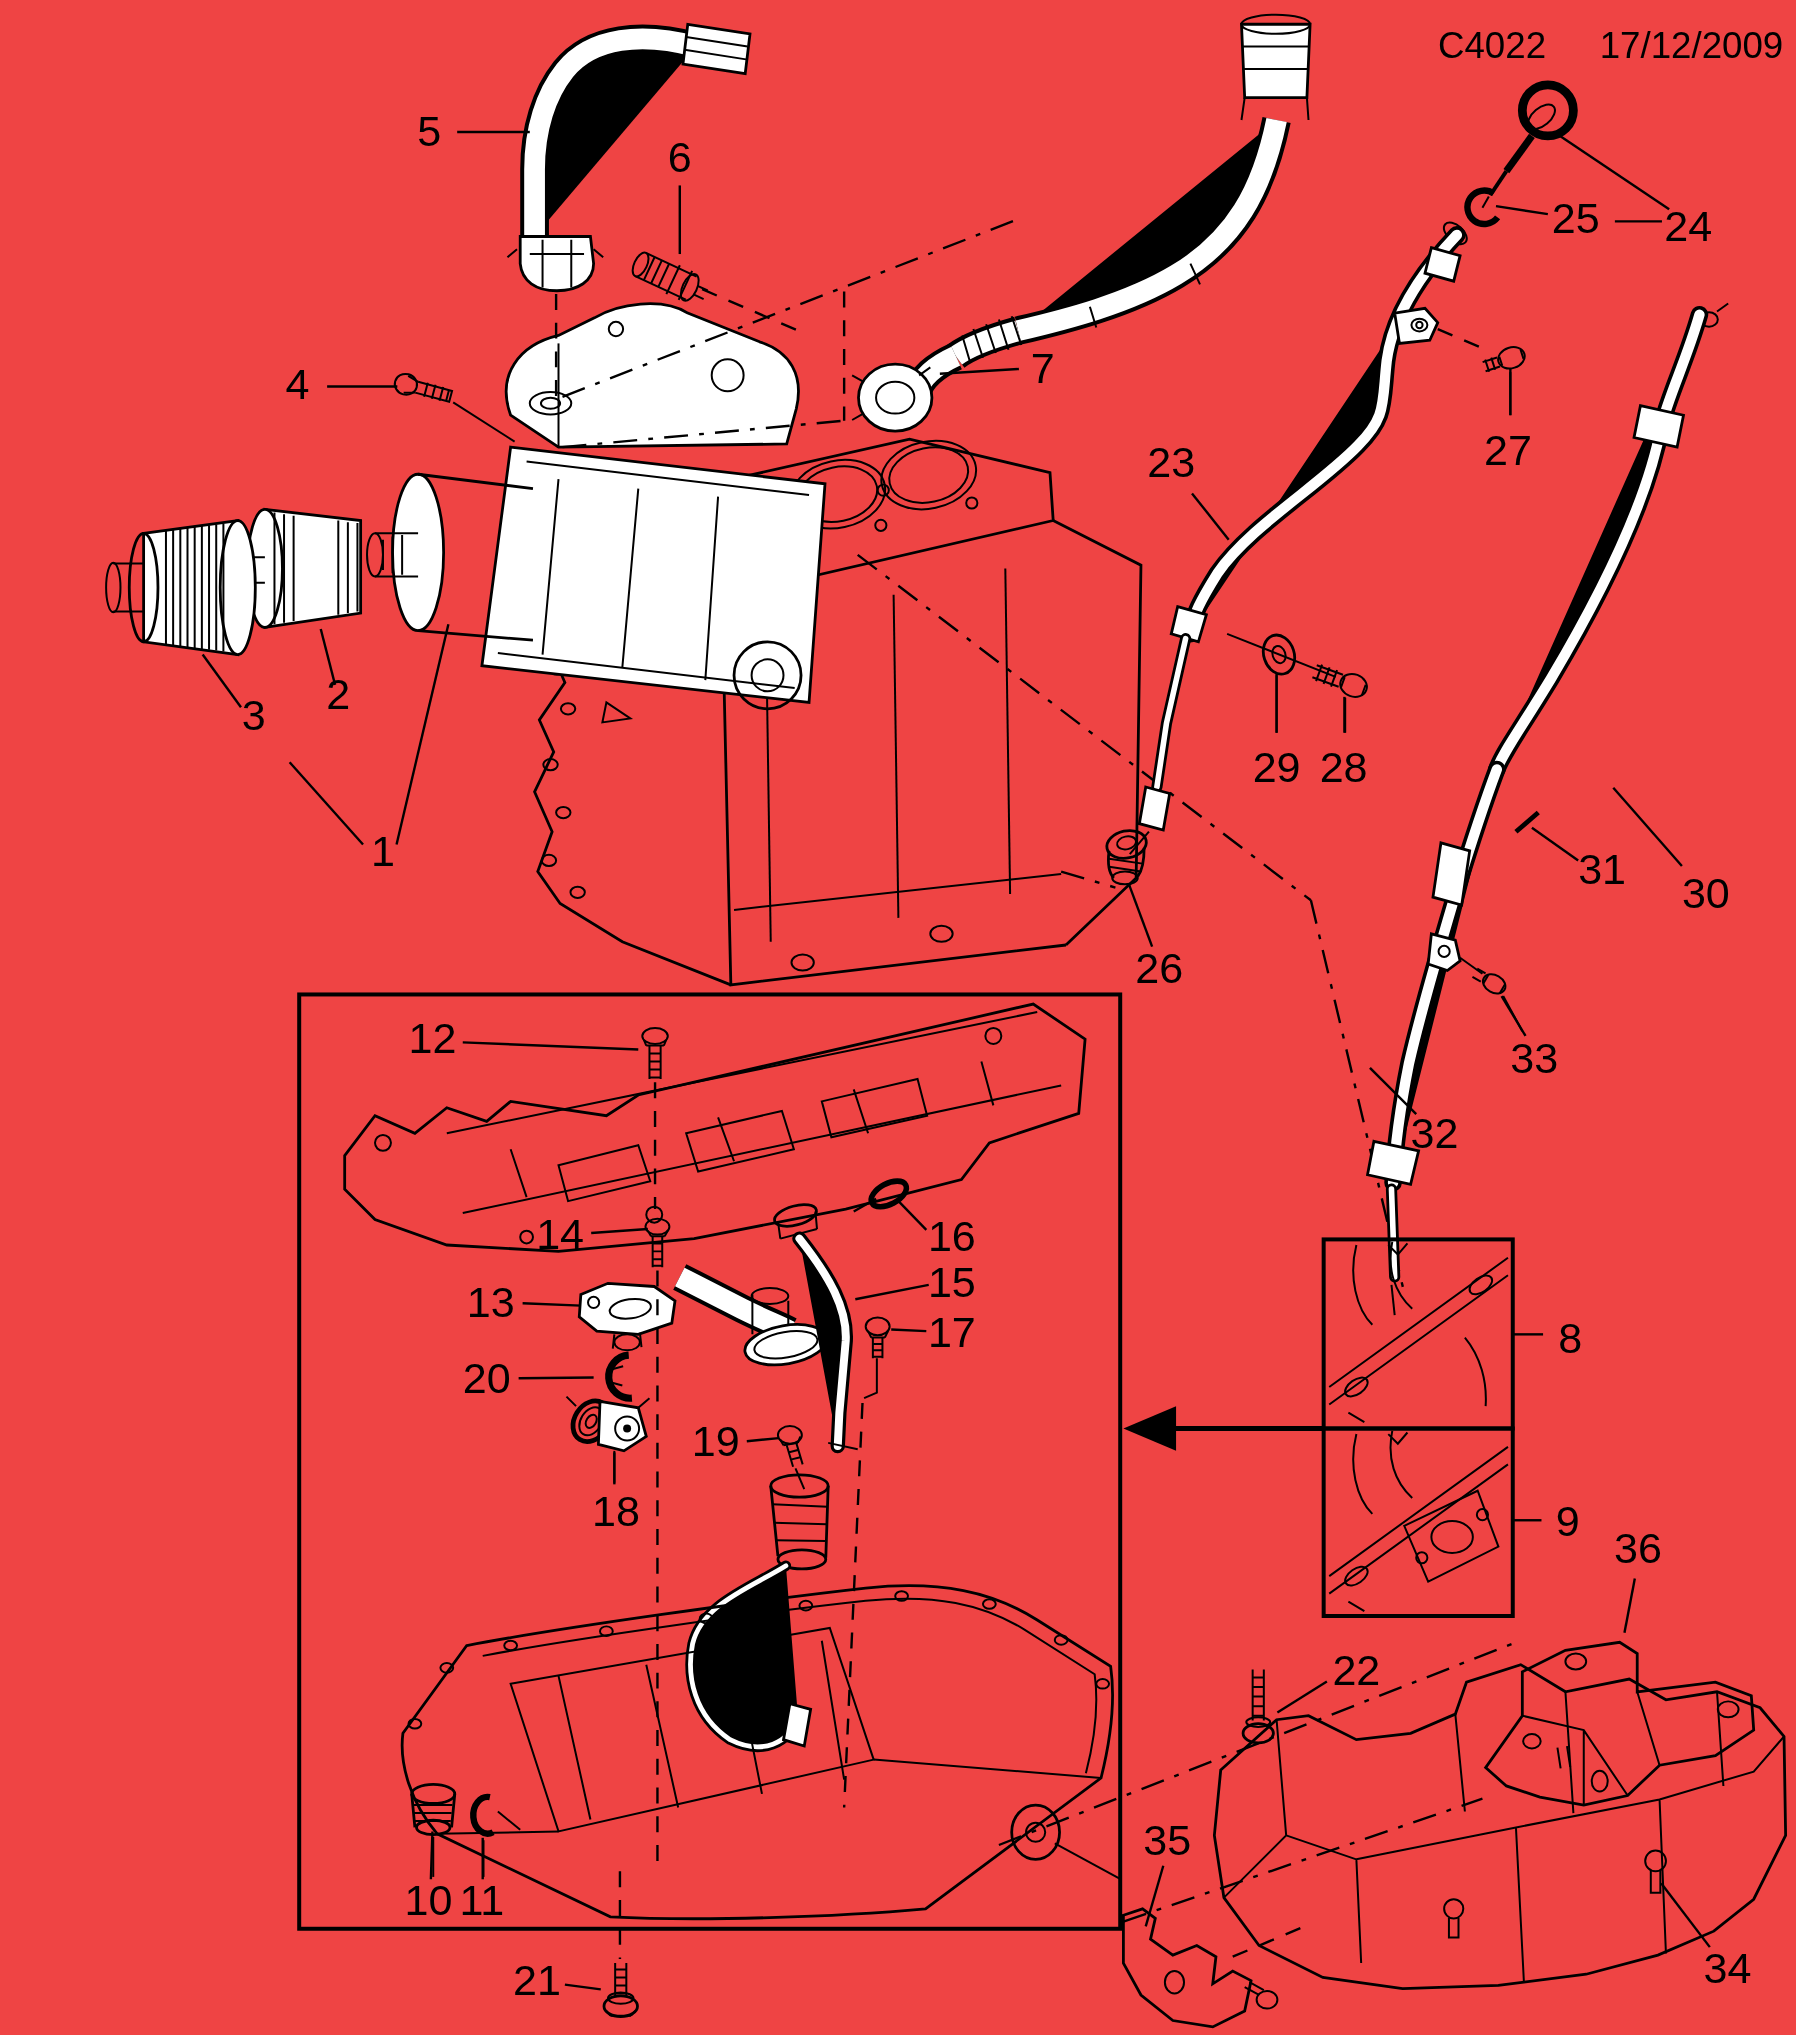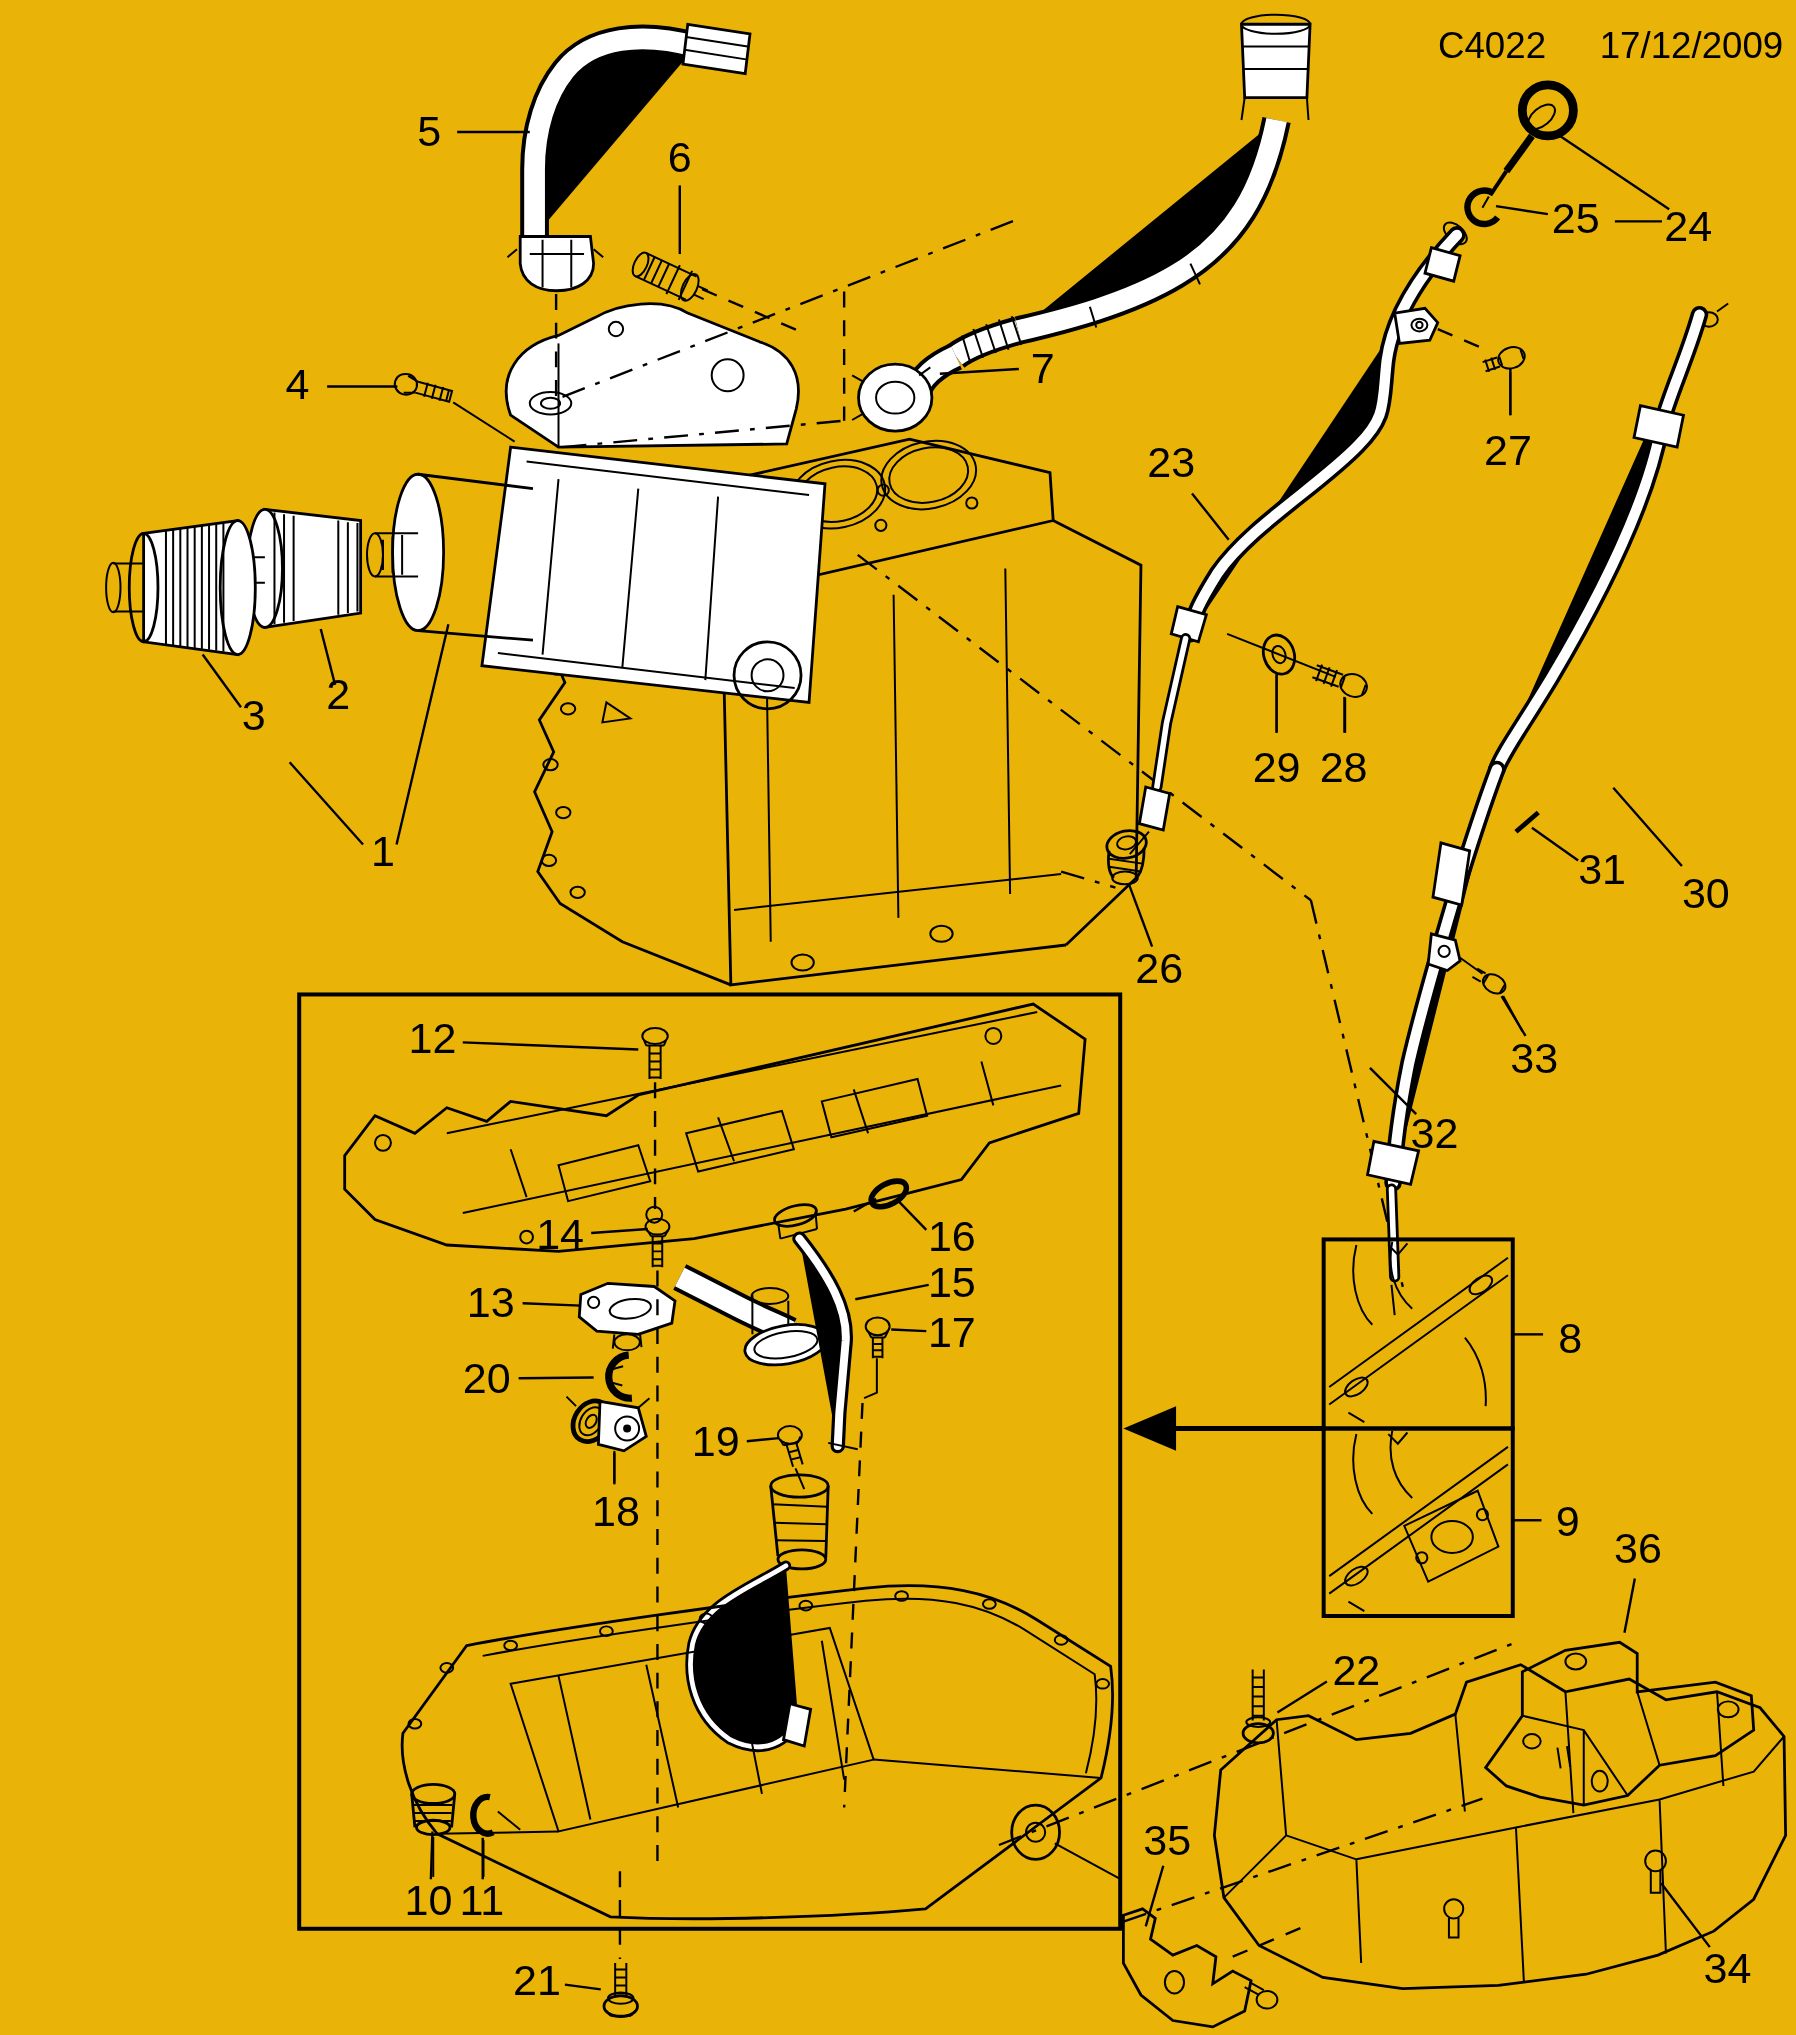--- a/index.html
+++ b/index.html
@@ -1,16 +1,16 @@
 <!DOCTYPE html>
 <html style="font-size:12.8px"><head>
 <meta charset="utf-8">
 <style>
   html,body{margin:0;padding:0;background:#ffffff;}
-  .page{width:1796px;height:2036px;position:relative;background:#eab308;}
+  .page{width:1796px;height:2036px;position:relative;background:#ef4444;}
   svg{display:block;}
   text{font-family:"Liberation Sans", sans-serif;fill:#000;}
   .hdr{font-size:46px;}
   .callout{font-size:54px;}
   .ln{stroke:#000;fill:none;stroke-width:3.5;}
   .ln2{stroke:#000;fill:none;stroke-width:2.5;}
   .thk{stroke:#000;fill:none;stroke-width:5;}
   .leader{stroke:#000;fill:none;stroke-width:3;}
   .dashdot{stroke:#000;fill:none;stroke-width:3;stroke-dasharray:30 14 6 14;}
   .dashed{stroke:#000;fill:none;stroke-width:3;stroke-dasharray:20 16;}

